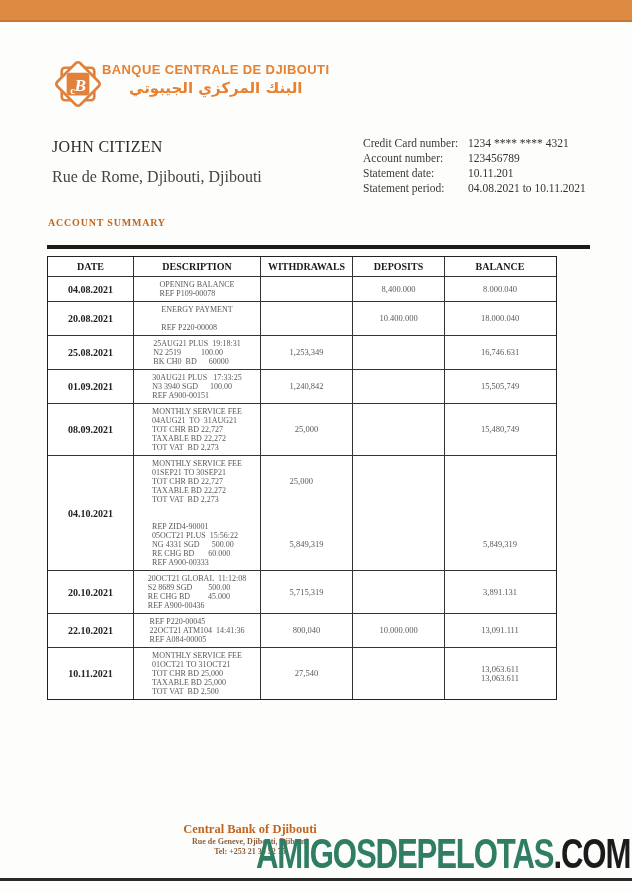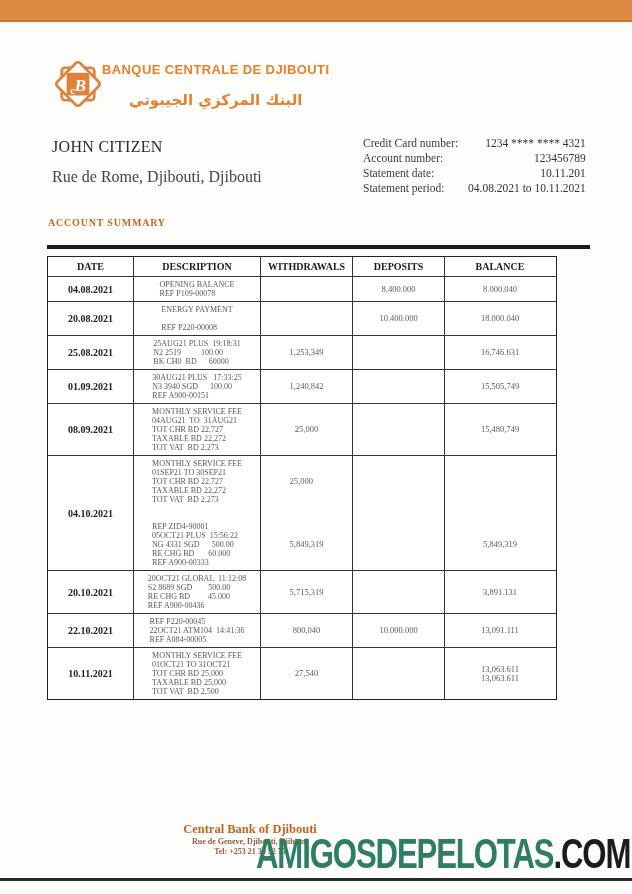--- a/index.html
+++ b/index.html
@@ -17,30 +17,30 @@
   }
   
   .logo { position:absolute; left:52px; top:58px; width:52px; height:52px; }
   .bankname { position:absolute; left:102px; top:62px; }
   .bankname .latin {
     font-family:"Liberation Sans", sans-serif;
     font-weight:bold; font-size:13px; letter-spacing:.4px; color:#E8802E;
   }
   .bankname .arabic {
     font-family:"DejaVu Sans", sans-serif;
-    font-size:15px; font-weight:bold; color:#E8802E; margin-top:14px;
+    font-size:15px; font-weight:bold; color:#E8802E; margin-top:2px;
     text-align:center; direction:rtl;
   }
   
   .customer { position:absolute; left:52px; top:138px; }
   .customer .name { font-size:16px; font-weight:normal; color:#2b2b2b; letter-spacing:.3px; }
   .customer .addr { font-size:16px; color:#444; margin-top:12px; }
   
   .acct { position:absolute; left:363px; top:136px; font-size:11.5px; }
-  .acct .row { display:flex; line-height:15px;justify-content:space-between; }
+  .acct .row { display:flex; line-height:15px; }
   .acct .lbl { width:105px; color:#3b3b3b; }
   .acct .val { color:#333; }
   
   .summary-title {
     position:absolute; left:48px; top:217px;
     font-size:10px; font-weight:bold; color:#C2661E; letter-spacing:.8px;
   }
   .divider {
     position:absolute; left:47px; top:245px; width:543px; height:4px; background:#1c1c1c;
   }

